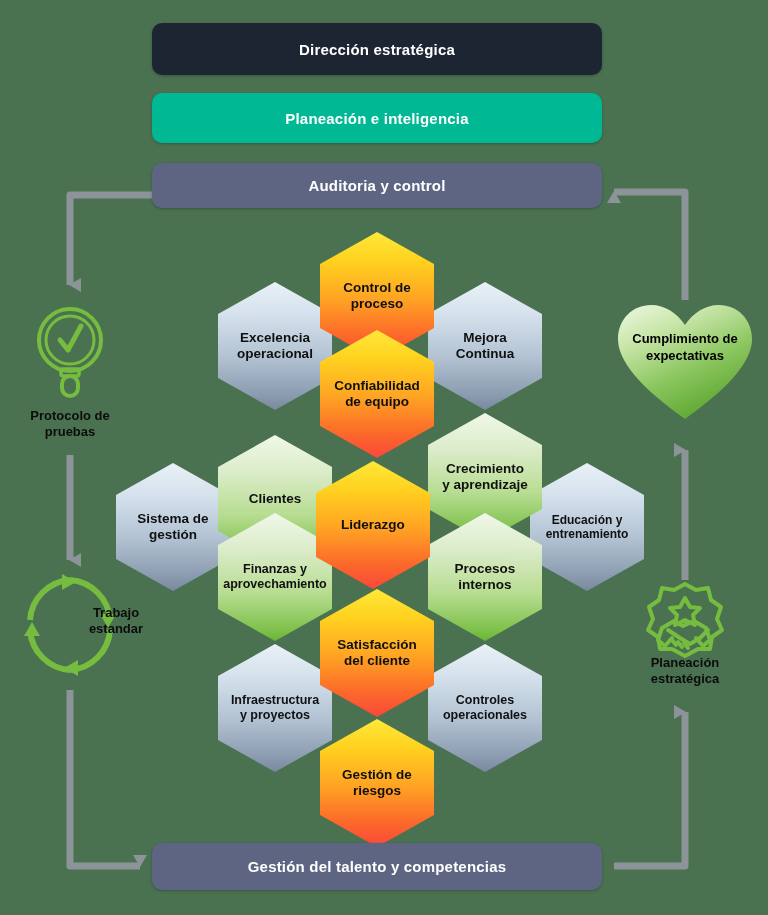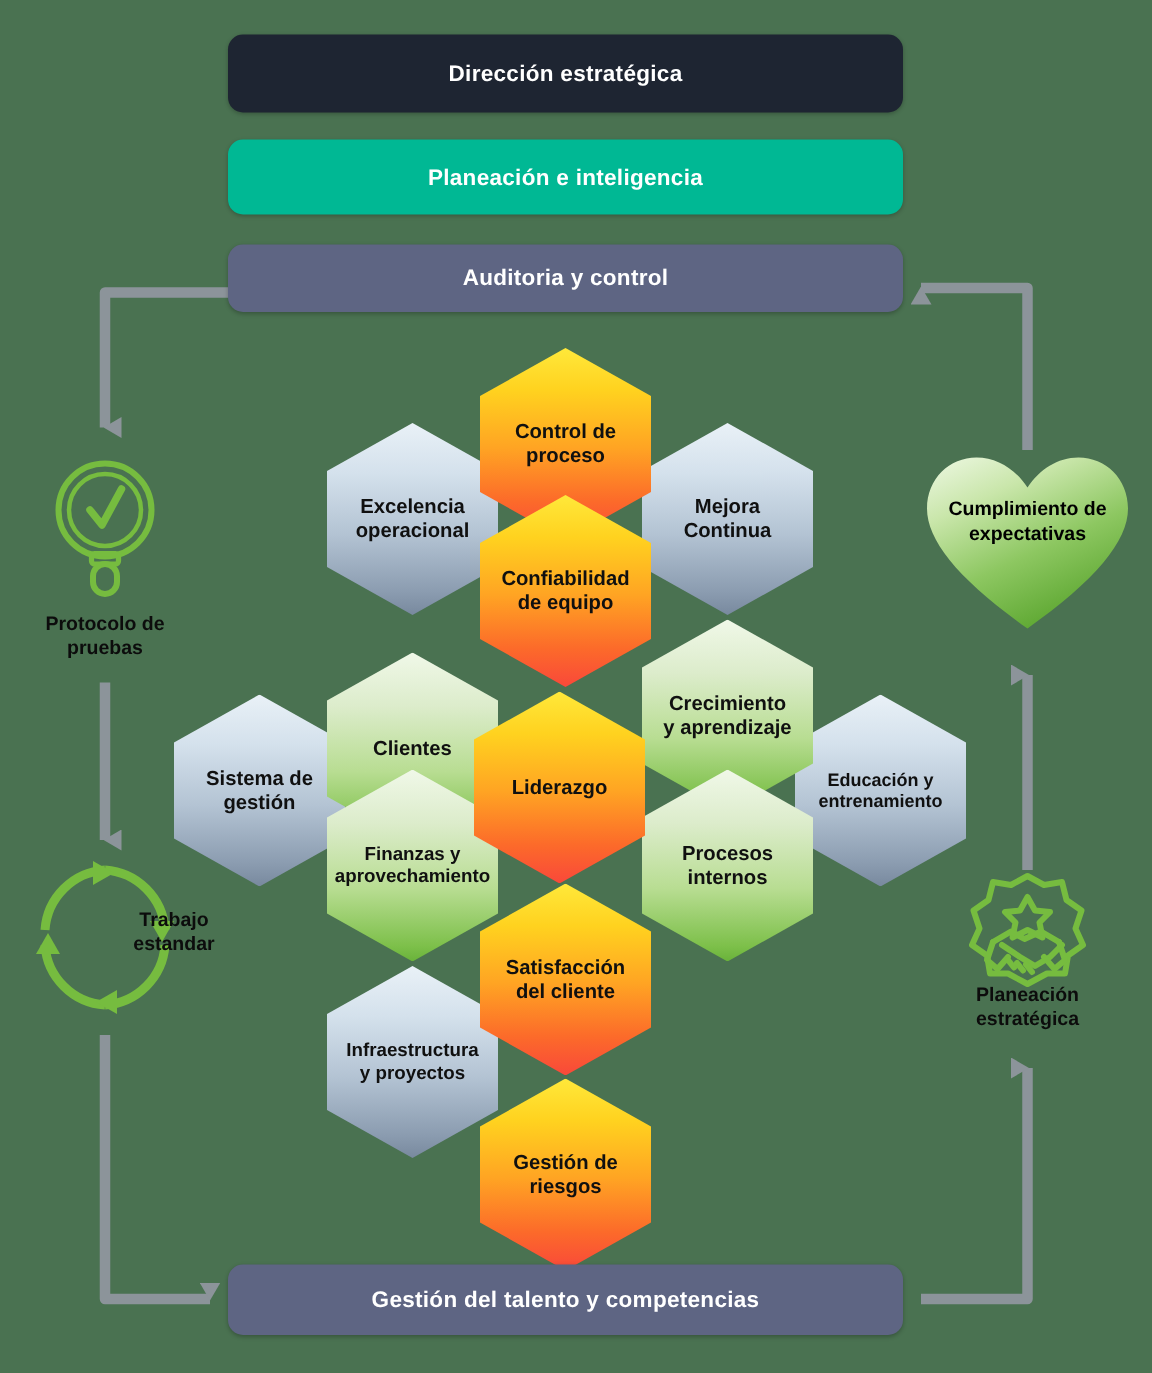--- a/index.html
+++ b/index.html
@@ -206,20 +206,26 @@
     <span class="hl" style="font-size:12px;">
       <span>Educación y</span><br>
       <span>entrenamiento</span>
     </span>
   </div>
 
   <div class="hex gray" style="left:218px;top:644px;">
     <span class="hl" style="font-size:12.5px;">
       <span>Infraestructura</span><br>
       <span>y proyectos</span>
+    </span>
+  </div>
+  <div class="hex gray" style="left:428px;top:644px;">
+    <span class="hl" style="font-size:12.5px;">
+      <span>Controles</span><br>
+      <span>operacionales</span>
     </span>
   </div>
 
   <svg class="sideicon" style="left:28px;top:300px;" width="84" height="100" viewBox="0 0 84 100">
     <circle cx="42" cy="40" r="31" fill="none" stroke="#76bc3f" stroke-width="4"></circle>
     <circle cx="42" cy="40" r="24" fill="none" stroke="#76bc3f" stroke-width="3"></circle>
     <path d="M32,40 L40,50 L53,26" fill="none" stroke="#76bc3f" stroke-width="5" stroke-linecap="round" stroke-linejoin="round"></path>
     <rect x="33" y="69" width="18" height="7" rx="2" fill="none" stroke="#76bc3f" stroke-width="3.5"></rect>
     <rect x="34" y="76" width="16" height="20" rx="8" fill="none" stroke="#76bc3f" stroke-width="4"></rect>
   </svg>

